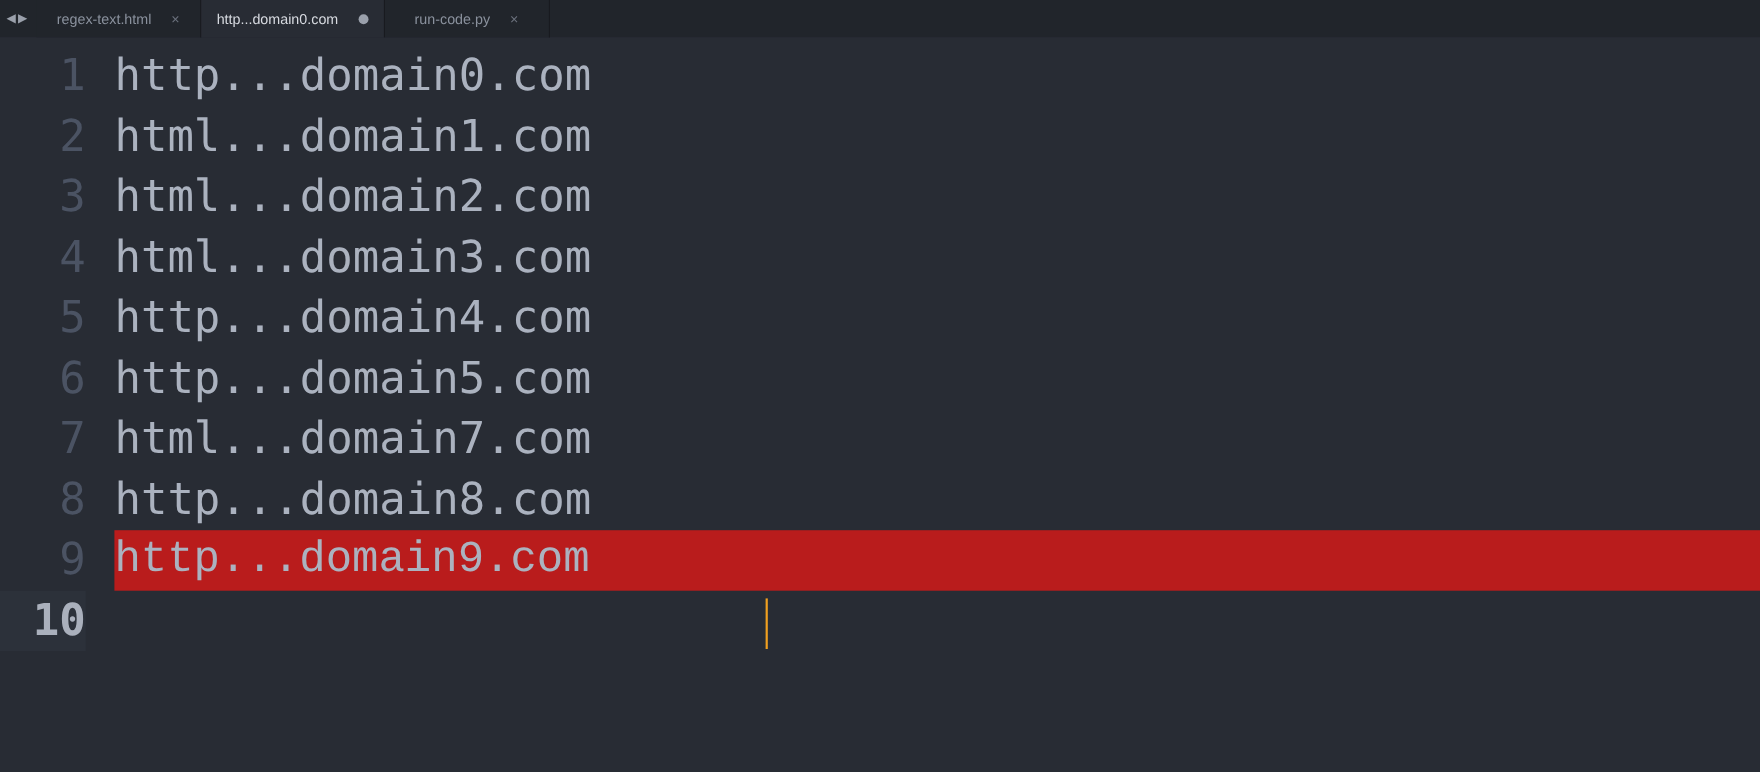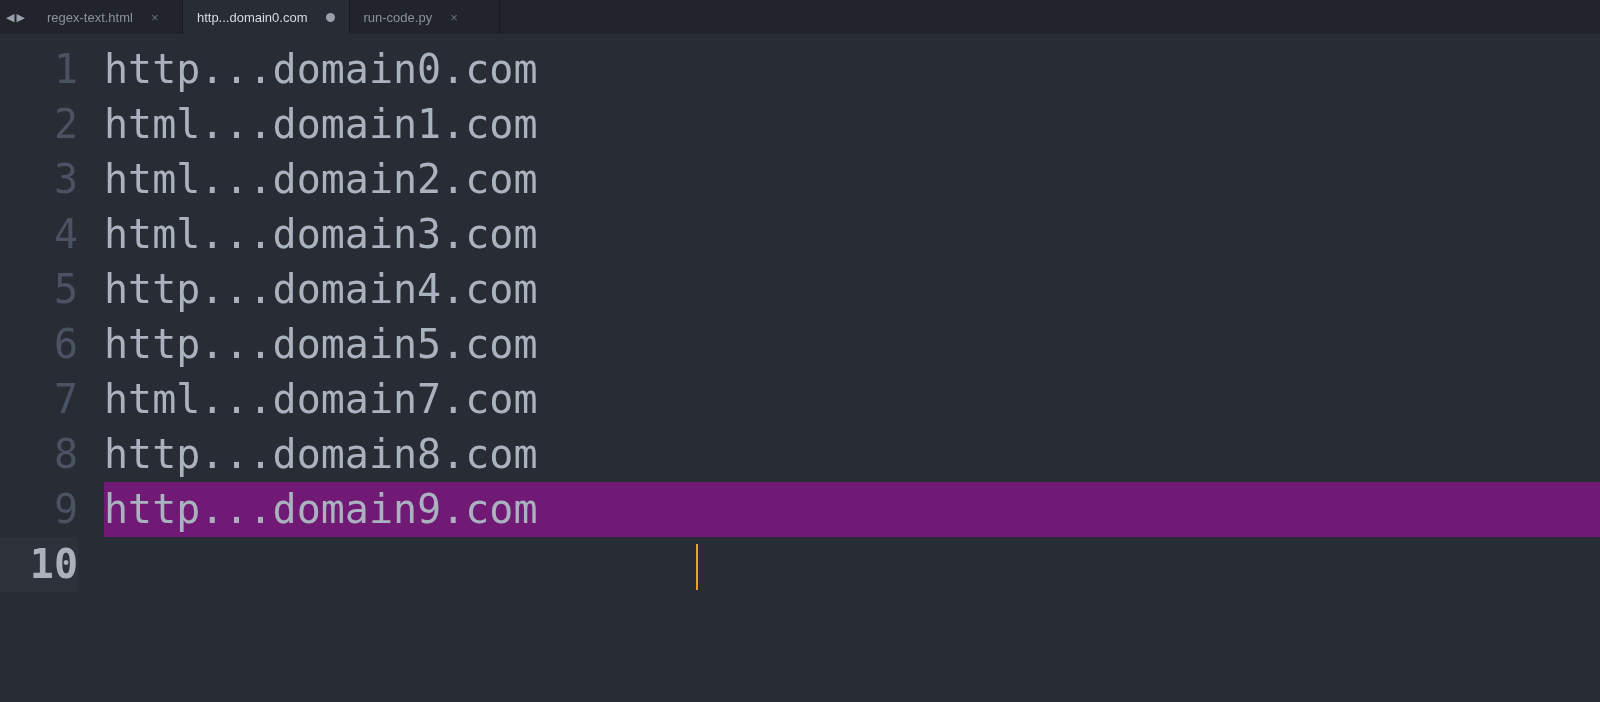--- a/index.html
+++ b/index.html
@@ -30,21 +30,21 @@
   .nav-arrows span { font-size: 11px; line-height: 1; color: #9aa0ab; }
   .tab {
     display: flex;
     align-items: center;
     padding: 0 14px;
     gap: 18px;
     border-right: 1px solid #181a1f;
     background: #21252b;
     cursor: pointer;
     min-width: 150px;
-    justify-content: flex-start;
+    justify-content: center;
   }
   .tab.active {
     background: #282c34;
     color: #d7dae0;
   }
   .tab .label { white-space: nowrap; }
   .tab .close {
     font-size: 13px;
     line-height: 1;
     color: #6b717d;
@@ -78,21 +78,21 @@
   .content {
     flex: 1;
     font-size: 40px;
     line-height: 55px;
     color: #abb2bf;
     font-family: "Menlo","Consolas","DejaVu Sans Mono",monospace;
     position: relative;
     padding-left: 8px;
   }
   .content .row { height: 55px; white-space: pre; }
-  .content .row.current { background: #701a75; }
+  .content .row.current { background: #b91c1c; font-family: Liberation Mono, monospace; }
   .cursor {
     position: absolute;
     width: 2px;
     height: 46px;
     background: #f0a020;
     top: 502px;
     left: 600px;
   }
 </style>
 </head>

